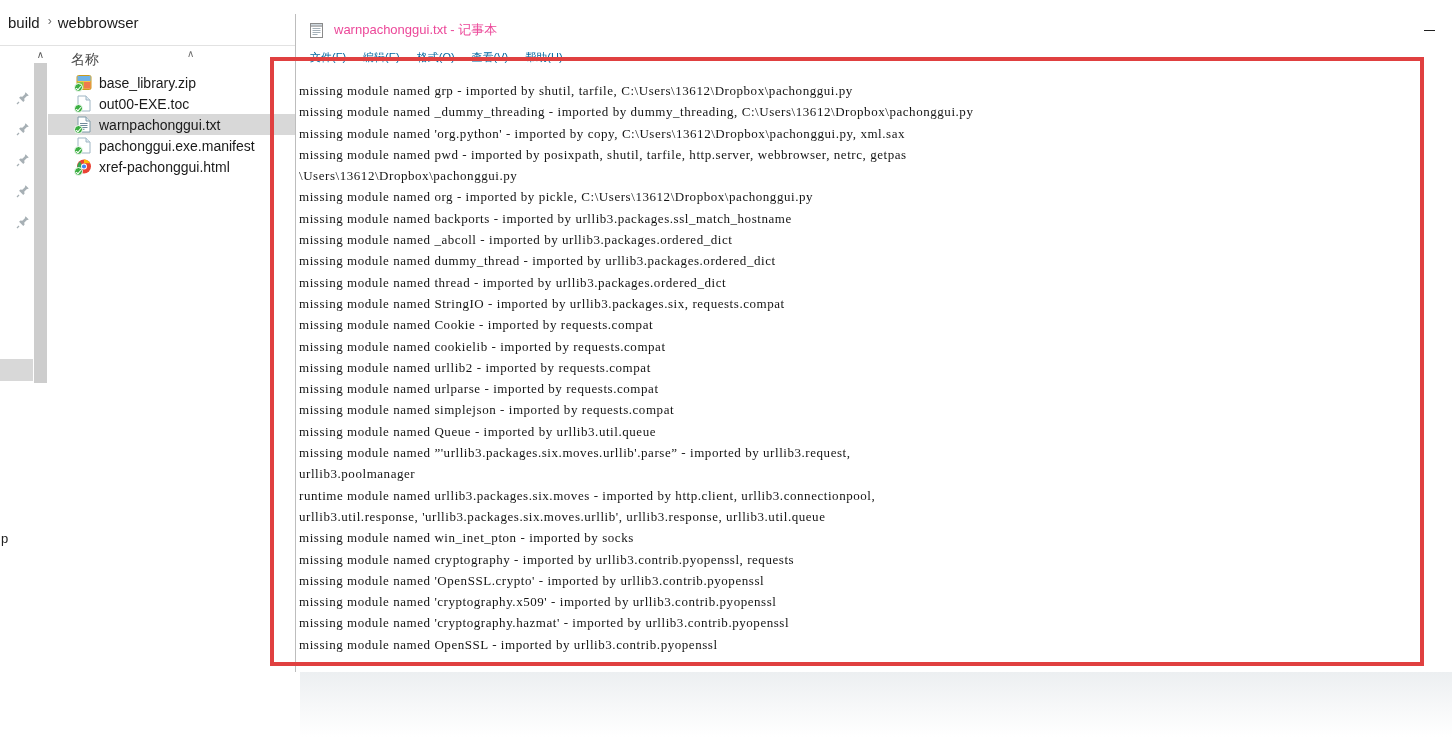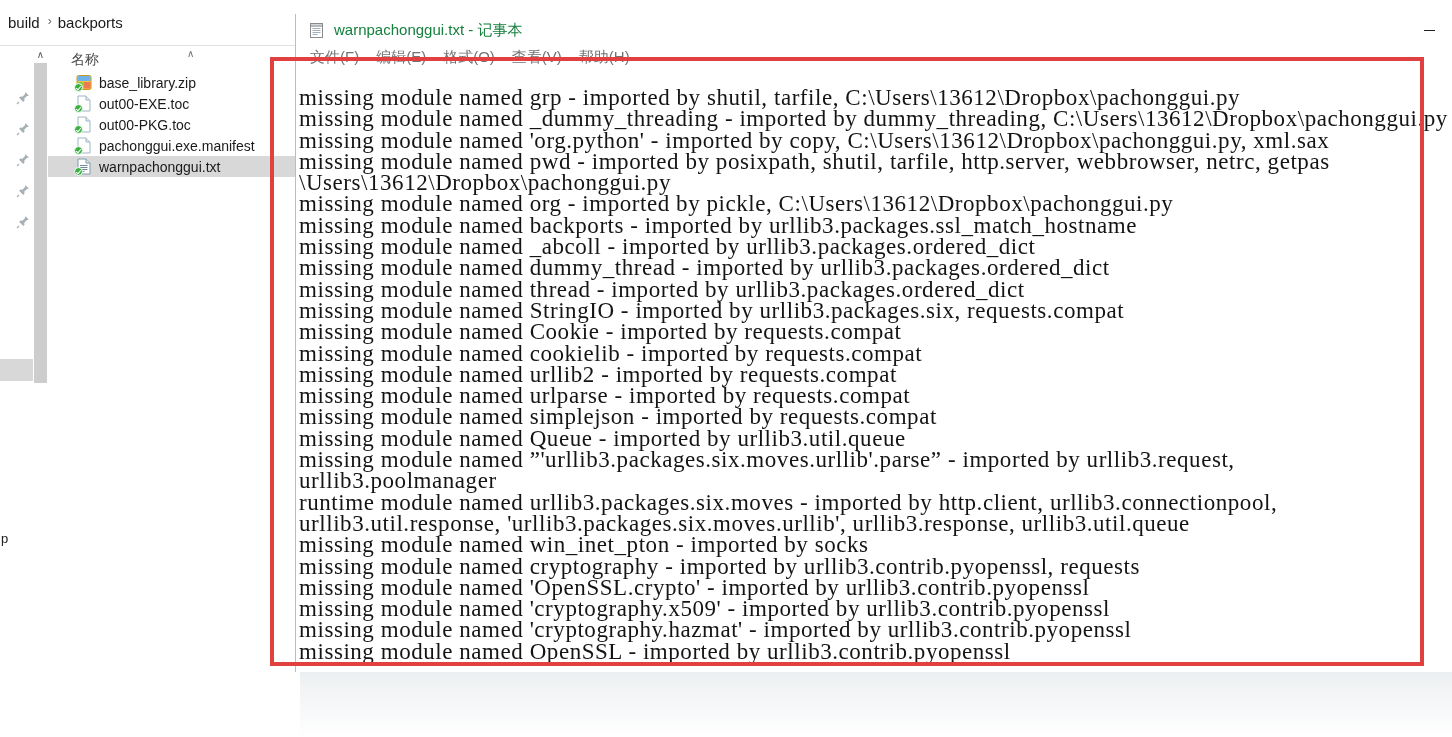--- a/index.html
+++ b/index.html
@@ -199,22 +199,22 @@
     align-items: center;
   }
   #notepad-app-icon {
     width: 17px; height: 17px;
     margin-left: 12px;
     margin-right: 9px;
     position: relative;
     flex: 0 0 auto;
   }
   #notepad-title-text {
-    font-size: 15px;
-    color: #15803d;
+    font-size: 13px;
+    color: #ec4899;
     white-space: nowrap;
   }
   #window-controls {
     position: absolute;
     right: 0; top: 0;
     height: 32px;
     display: flex;
     align-items: center;
   }
   .win-btn {
@@ -234,45 +234,44 @@
   #notepad-menubar {
     position: absolute;
     left: 0; top: 32px;
     width: 1156px; height: 22px;
     display: flex;
     align-items: center;
     padding-left: 7px;
     box-sizing: border-box;
   }
   .menu-item {
-    font-size: 15px;
-    color: #737373;
+    font-size: 11px;
+    color: #0369a1;
     padding: 2px 10px 2px 7px;
     white-space: nowrap;
   }
 
   #notepad-client {
     position: absolute;
     left: 0; top: 54px;
     width: 1156px;
     height: 604px;
     background: #ffffff;
     overflow: hidden;
   }
   #notepad-text {
     position: absolute;
     left: 3px; top: 12px;
     font-family: "Liberation Serif", serif;
-    font-size: 23px;
+    font-size: 13px;
     line-height: 21.3px;
     letter-spacing: 0.55px;
     color: #141414;
     white-space: pre;
     word-break: keep-all;
-    margin-top: 7px;
   }
 
   
   #red-box {
     position: absolute;
     left: 270px; top: 57px;
     width: 1154px; height: 609px;
     border: 4px solid #e04040;
     box-sizing: border-box;
     pointer-events: none;
@@ -295,21 +294,21 @@
 </head>
 <body>
 
 <div id="root">
 
   <div id="explorer">
 
     <div id="breadcrumb">
       <span class="crumb crumb-first">build</span>
       <span class="sep">›</span>
-      <span class="crumb">backports</span>
+      <span class="crumb">webbrowser</span>
     </div>
     <div id="breadcrumb-underline"></div>
 
     <div id="pin-strip">
       <span class="pin-icon" style="top:45px">
         <svg width="14" height="14" viewBox="0 0 14 14">
           <path d="M9.5 1.2 L12.8 4.5 L10.6 5.3 L8.2 7.7 L8.6 9.6 L7.3 10.9 L3.1 6.7 L4.4 5.4 L6.3 5.8 L8.7 3.4 Z" fill="#a7b0b5"></path>
           <path d="M3.0 11.0 L1.0 13.0" stroke="#a7b0b5" stroke-width="1.3" fill="none"></path>
         </svg>
       </span>
@@ -375,61 +374,64 @@
             <svg width="16" height="17" viewBox="0 0 16 17">
               <path d="M2 1 H10 L14 5 V16 H2 Z" fill="#ffffff" stroke="#9fb6c4"></path>
               <path d="M10 1 V5 H14" fill="#dfeaf1" stroke="#9fb6c4"></path>
             </svg>
             <span class="sync-badge"></span>
           </span>
           <span class="file-label">out00-EXE.toc</span>
         </div>
 
 
-        <div class="file-row">
-          <span class="file-icon">
-            <svg width="16" height="17" viewBox="0 0 16 17">
-              <path d="M2 1 H10 L14 5 V16 H2 Z" fill="#ffffff" stroke="#9fb6c4"></path>
-              <path d="M10 1 V5 H14" fill="#dfeaf1" stroke="#9fb6c4"></path>
-            </svg>
-            <span class="sync-badge"></span>
-          </span>
-          <span class="file-label">out00-PKG.toc</span>
-        </div>
-
-
-
-        <div class="file-row">
-          <span class="file-icon">
-            <svg width="16" height="17" viewBox="0 0 16 17">
-              <path d="M2 1 H10 L14 5 V16 H2 Z" fill="#ffffff" stroke="#9fb6c4"></path>
-              <path d="M10 1 V5 H14" fill="#dfeaf1" stroke="#9fb6c4"></path>
-            </svg>
-            <span class="sync-badge"></span>
-          </span>
-          <span class="file-label">pachonggui.exe.manifest</span>
-        </div>
+
+
 
         <div class="file-row selected">
           <span class="file-icon">
             <svg width="16" height="17" viewBox="0 0 16 17">
               <path d="M2 1 H10 L14 5 V16 H2 Z" fill="#ffffff" stroke="#7f9aa8"></path>
               <path d="M10 1 V5 H14" fill="#dfeaf1" stroke="#7f9aa8"></path>
               <g stroke="#5d7d90" stroke-width="0.9">
                 <path d="M4 7.5 H11.5"></path>
                   <path d="M4 9.5 H11.5"></path>
                 <path d="M4 11.5 H11.5"></path>
                   <path d="M4 13.3 H8.5"></path>
               </g>
             </svg>
             <span class="sync-badge"></span>
           </span>
           <span class="file-label">warnpachonggui.txt</span>
         </div>
 
+        <div class="file-row">
+          <span class="file-icon">
+            <svg width="16" height="17" viewBox="0 0 16 17">
+              <path d="M2 1 H10 L14 5 V16 H2 Z" fill="#ffffff" stroke="#9fb6c4"></path>
+              <path d="M10 1 V5 H14" fill="#dfeaf1" stroke="#9fb6c4"></path>
+            </svg>
+            <span class="sync-badge"></span>
+          </span>
+          <span class="file-label">pachonggui.exe.manifest</span>
+        </div>
+
+        <div class="file-row">
+          <span class="file-icon">
+            <svg width="16" height="17" viewBox="0 0 16 17">
+              <circle cx="8" cy="8.5" r="7" fill="#ea4335"></circle>
+              <path d="M8 1.5 A7 7 0 0 1 14.1 5.2 L8 5.2 Z" fill="#fbbc05"></path>
+              <path d="M2.2 12.4 A7 7 0 0 1 4 3.5 L7.1 8.9 Z" fill="#34a853"></path>
+              <circle cx="8" cy="8.5" r="3" fill="#ffffff"></circle>
+              <circle cx="8" cy="8.5" r="2.1" fill="#4285f4"></circle>
+            </svg>
+            <span class="sync-badge"></span>
+          </span>
+          <span class="file-label">xref-pachonggui.html</span>
+        </div>
 
       </div>
     </div>
   </div>
 
   <div id="desktop-strip"></div>
   <div id="desktop-strip-line"></div>
 
   <div id="notepad">
 

